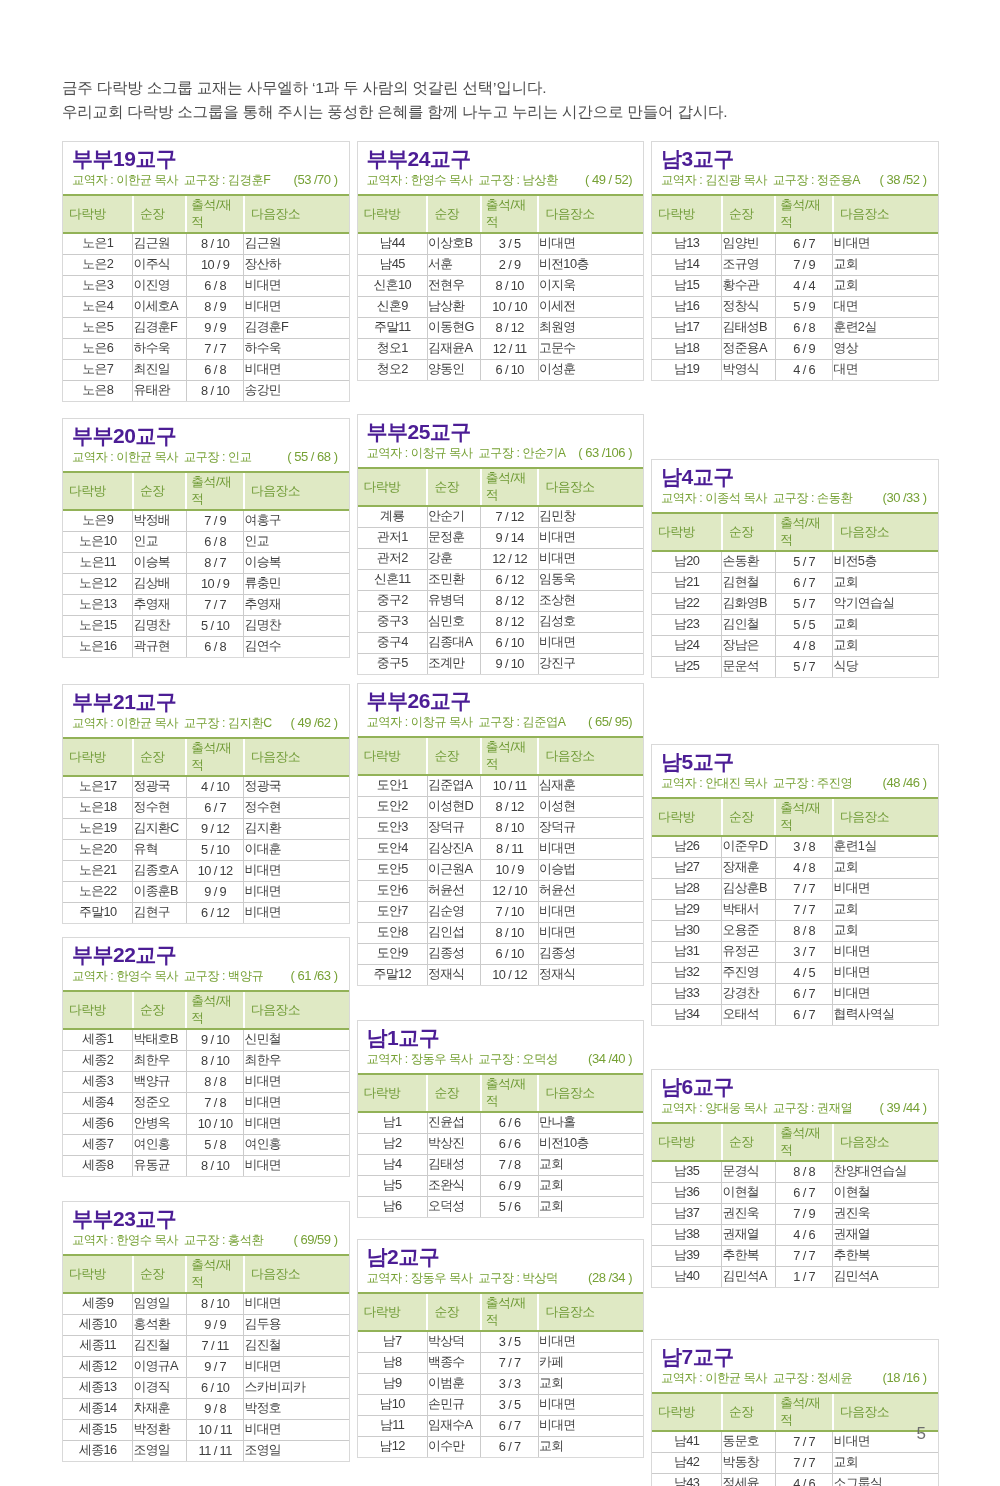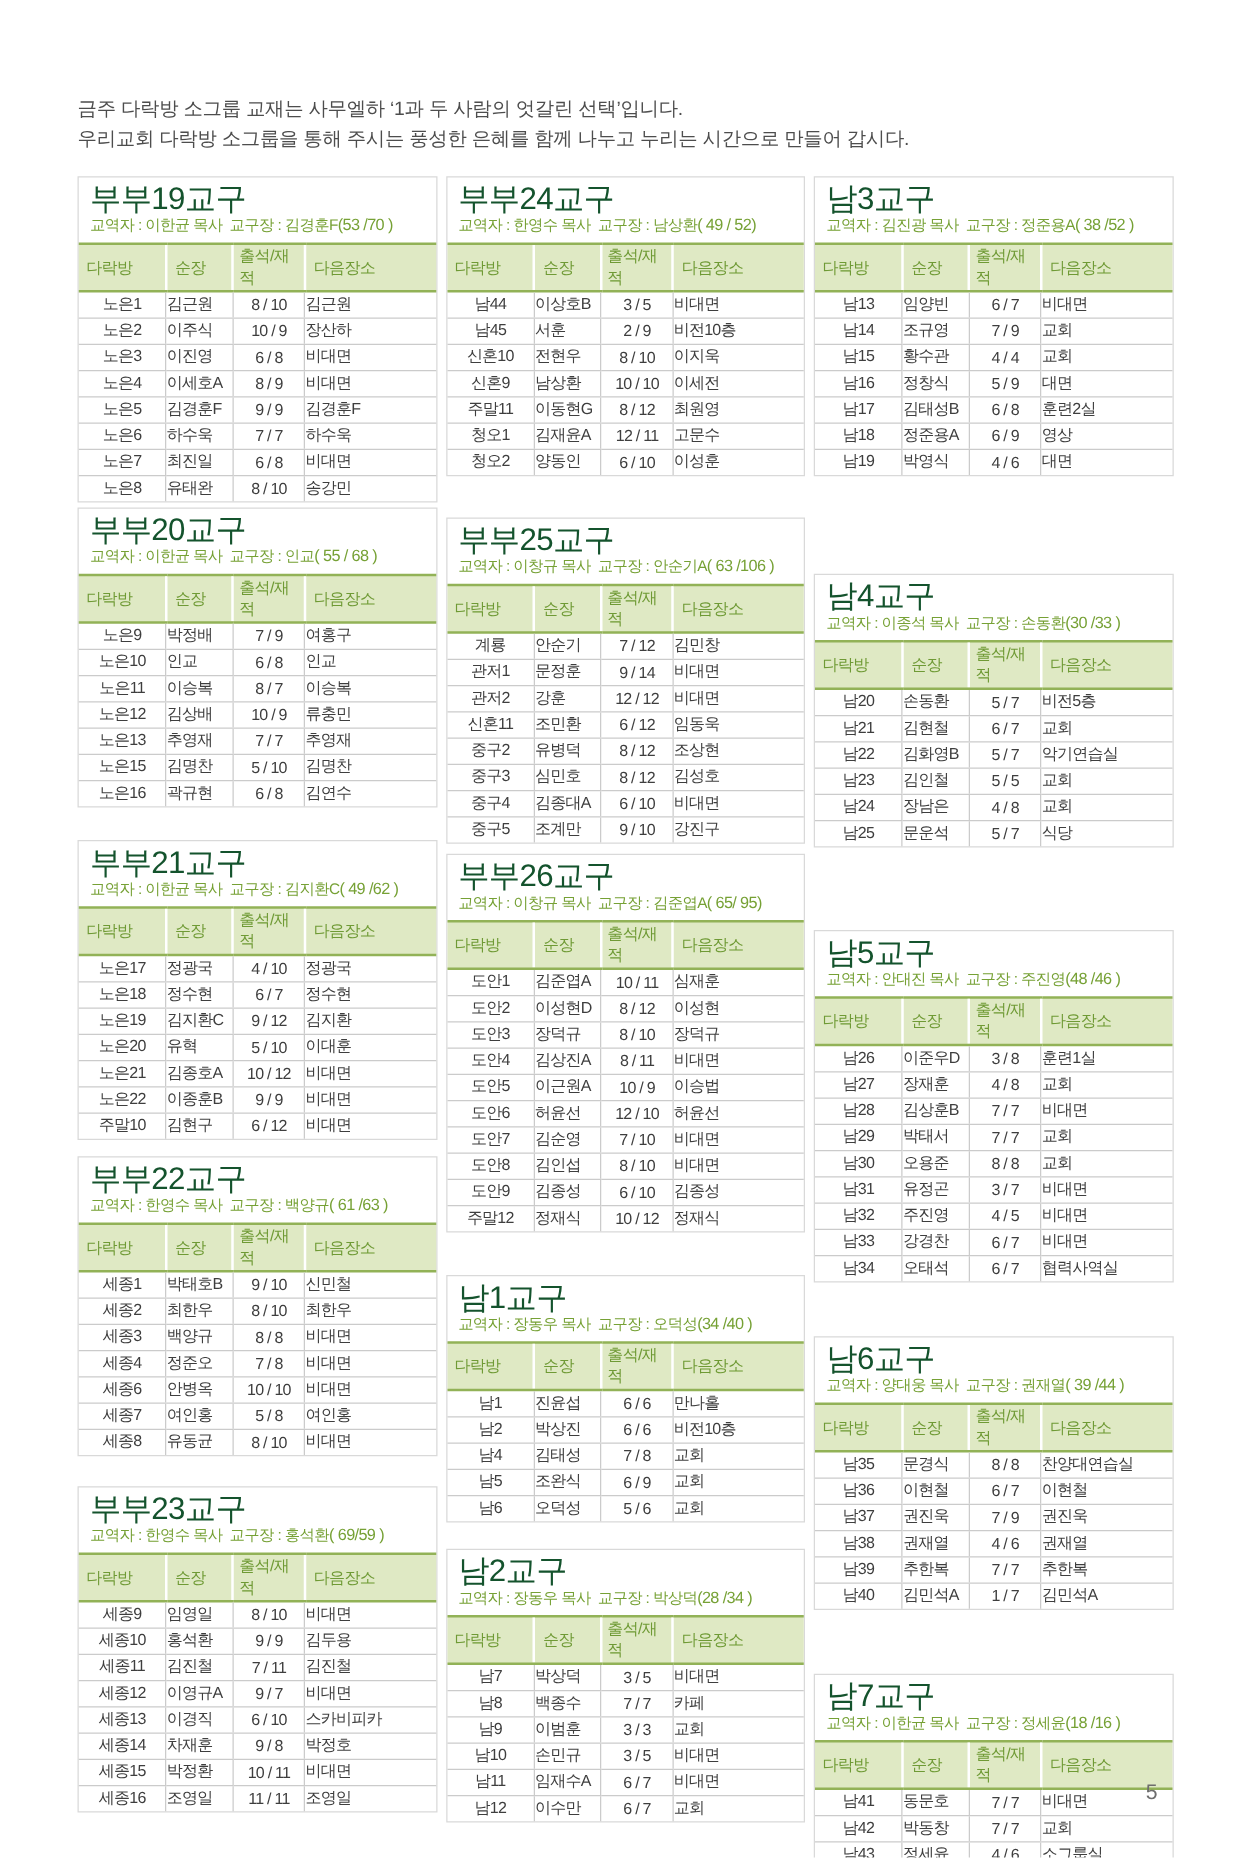--- a/index.html
+++ b/index.html
@@ -12,22 +12,22 @@
   }
   .page { padding: 76px 62px 0 62px; }
 
   .intro { font-size: 15.5px; line-height: 1.55; color: #4d4d4d; letter-spacing: -0.2px; }
 
   .columns { display: flex; gap: 7px; margin-top: 17px; align-items: flex-start; }
   .col { width: 287.5px; flex: 0 0 287.5px; }
 
   .section { border: 1px solid #d9d9d9; background: #ffffff; }
   .sec-head { padding: 5px 9px 3px 9px; }
-  .sec-title { font-size: 25px; font-weight: normal; color: #14532d; line-height: 24px; letter-spacing: -0.5px; }
-  .sec-sub { display: flex; justify-content: flex-start; align-items: baseline;
+  .sec-title { font-size: 21px; font-weight: bold; color: #4c1d95; line-height: 24px; letter-spacing: -0.5px; }
+  .sec-sub { display: flex; justify-content: space-between; align-items: baseline;
              font-size: 12.3px; color: #76a135; line-height: 17px; letter-spacing: -0.5px; }
   .sec-sub .count { font-size: 13px; padding-right: 2px; white-space: nowrap; }
 
   table.attend { width: 100%; border-collapse: collapse; table-layout: fixed; margin-top: 2px; }
   table.attend col.c1 { width: 24.5%; }
   table.attend col.c2 { width: 18.7%; }
   table.attend col.c3 { width: 20.2%; }
   table.attend col.c4 { width: 36.6%; }
 
   table.attend th {
@@ -46,21 +46,21 @@
     color: #3e3e3e; white-space: nowrap; overflow: hidden;
   }
   table.attend td + td { border-left: 1px solid #cbcbcb; }
   table.attend tr:last-child td { border-bottom: none; }
   td.room { text-align: center; }
   td.leader { padding-left: 6px; }
   td.ratio { text-align: center; }
   td.place { padding-left: 8px; }
 
   
-  [data-sec="bubu20"] { margin-top: 4px; }
+  [data-sec="bubu20"] { margin-top: 16px; }
   [data-sec="bubu21"] { margin-top: 26px; }
   [data-sec="bubu22"] { margin-top: 13px; }
   [data-sec="bubu23"] { margin-top: 24px; }
   [data-sec="bubu25"] { margin-top: 33px; }
   [data-sec="bubu26"] { margin-top: 8px; }
   [data-sec="nam1"]   { margin-top: 34px; }
   [data-sec="nam2"]   { margin-top: 21px; }
   [data-sec="nam4"]   { margin-top: 78px; }
   [data-sec="nam5"]   { margin-top: 66px; }
   [data-sec="nam6"]   { margin-top: 43px; }

